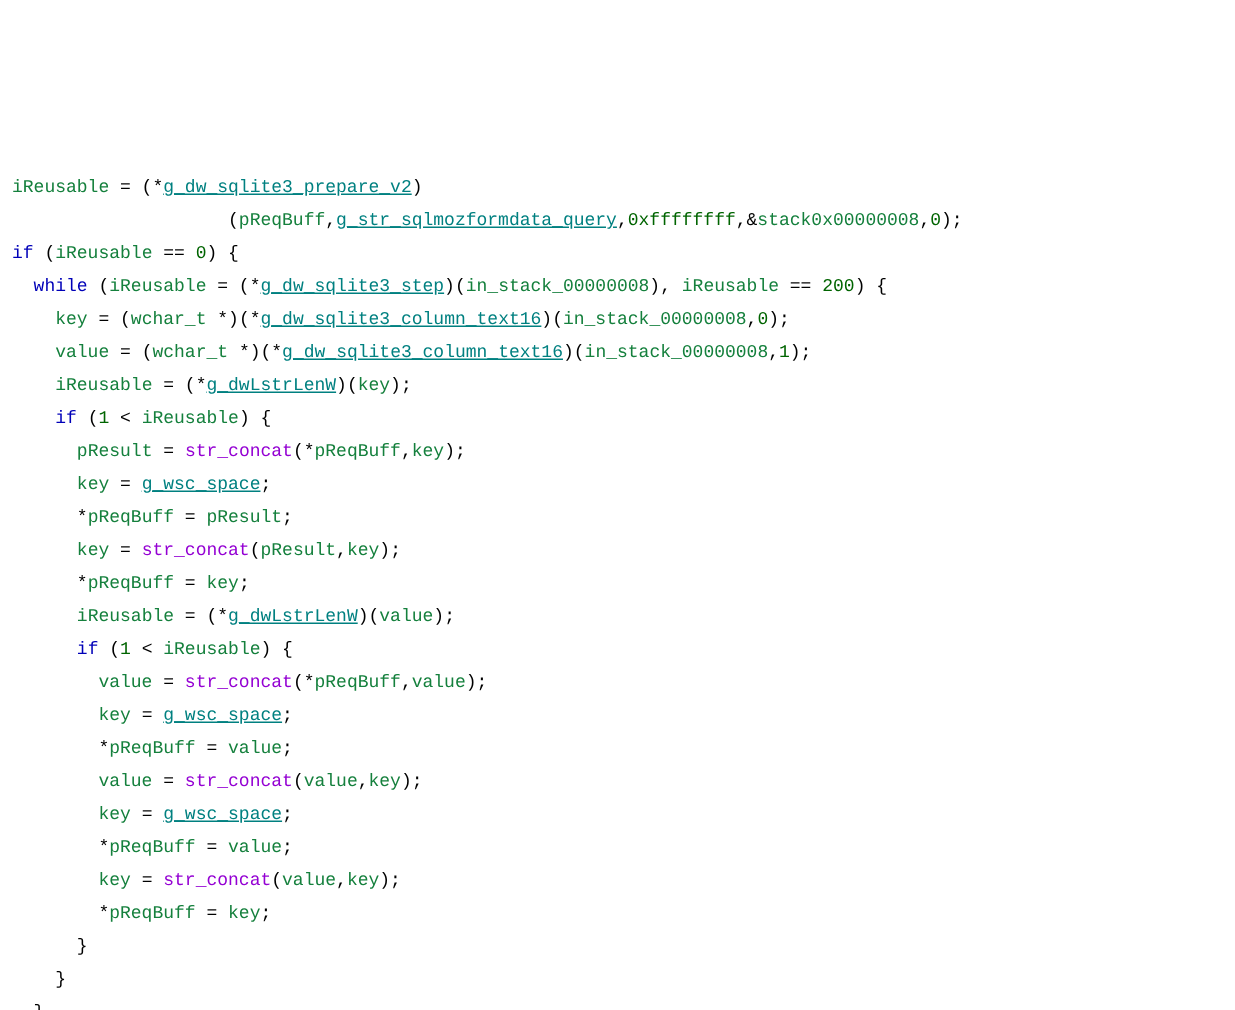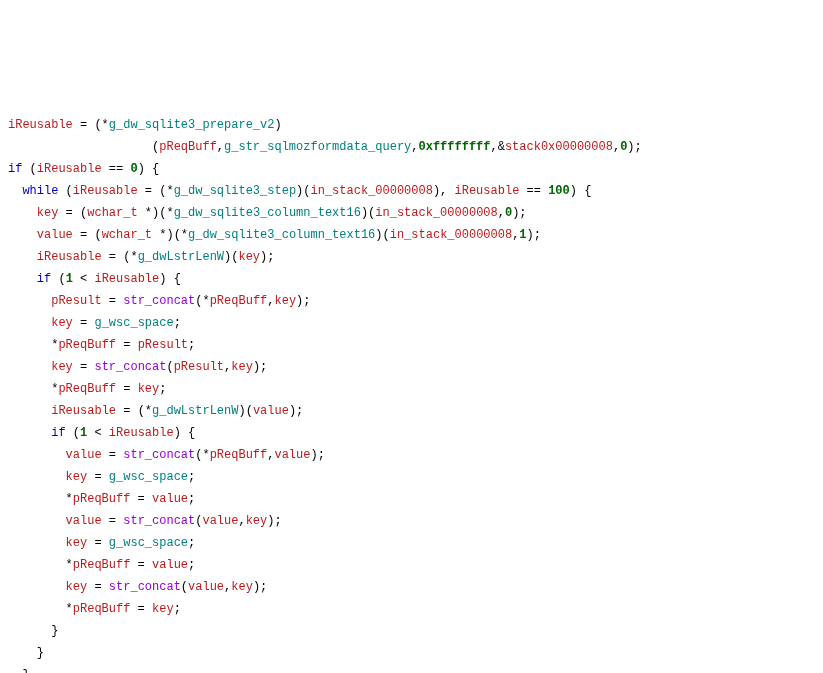--- a/index.html
+++ b/index.html
@@ -6,35 +6,35 @@
     margin: 0;
     padding: 4px 8px;
     background: #ffffff;
     font-family: "Consolas", "Courier New", monospace;
     font-size: 12px;
     line-height: 22px;
     white-space: pre;
     color: #000;
   }
   .kw   { color: #0000b8; margin-top: 20px; }   
-  .id   { color: #b91c1c; }   
-  .glob { color: #008080; }   
+  .id   { color: #15803d; }   
+  .glob { color: #008080; text-decoration: underline; }   
   .func { color: #9400d3; }   
-  .num  { color: #006400; font-weight: bold; }
+  .num  { color: #006400; font-weight: normal; }
 </style>
 </head>
 <body>
 
 
 
 <div>
 <span><span class="id">iReusable</span> = (*<span class="glob">g_dw_sqlite3_prepare_v2</span>)</span>
 <span>                    (<span class="id">pReqBuff</span>,<span class="glob">g_str_sqlmozformdata_query</span>,<span class="num">0xffffffff</span>,&amp;<span class="id">stack0x00000008</span>,<span class="num">0</span>);</span>
 <span><span class="kw">if</span> (<span class="id">iReusable</span> == <span class="num">0</span>) {</span>
-<span>  <span class="kw">while</span> (<span class="id">iReusable</span> = (*<span class="glob">g_dw_sqlite3_step</span>)(<span class="id">in_stack_00000008</span>), <span class="id">iReusable</span> == <span class="num">100</span>) {</span>
+<span>  <span class="kw">while</span> (<span class="id">iReusable</span> = (*<span class="glob">g_dw_sqlite3_step</span>)(<span class="id">in_stack_00000008</span>), <span class="id">iReusable</span> == <span class="num">200</span>) {</span>
 <span>    <span class="id">key</span> = (<span class="id">wchar_t</span> *)(*<span class="glob">g_dw_sqlite3_column_text16</span>)(<span class="id">in_stack_00000008</span>,<span class="num">0</span>);</span>
 <span>    <span class="id">value</span> = (<span class="id">wchar_t</span> *)(*<span class="glob">g_dw_sqlite3_column_text16</span>)(<span class="id">in_stack_00000008</span>,<span class="num">1</span>);</span>
 <span>    <span class="id">iReusable</span> = (*<span class="glob">g_dwLstrLenW</span>)(<span class="id">key</span>);</span>
 <span>    <span class="kw">if</span> (<span class="num">1</span> &lt; <span class="id">iReusable</span>) {</span>
 <span>      <span class="id">pResult</span> = <span class="func">str_concat</span>(*<span class="id">pReqBuff</span>,<span class="id">key</span>);</span>
 <span>      <span class="id">key</span> = <span class="glob">g_wsc_space</span>;</span>
 <span>      *<span class="id">pReqBuff</span> = <span class="id">pResult</span>;</span>
 <span>      <span class="id">key</span> = <span class="func">str_concat</span>(<span class="id">pResult</span>,<span class="id">key</span>);</span>
 <span>      *<span class="id">pReqBuff</span> = <span class="id">key</span>;</span>
 <span>      <span class="id">iReusable</span> = (*<span class="glob">g_dwLstrLenW</span>)(<span class="id">value</span>);</span>

